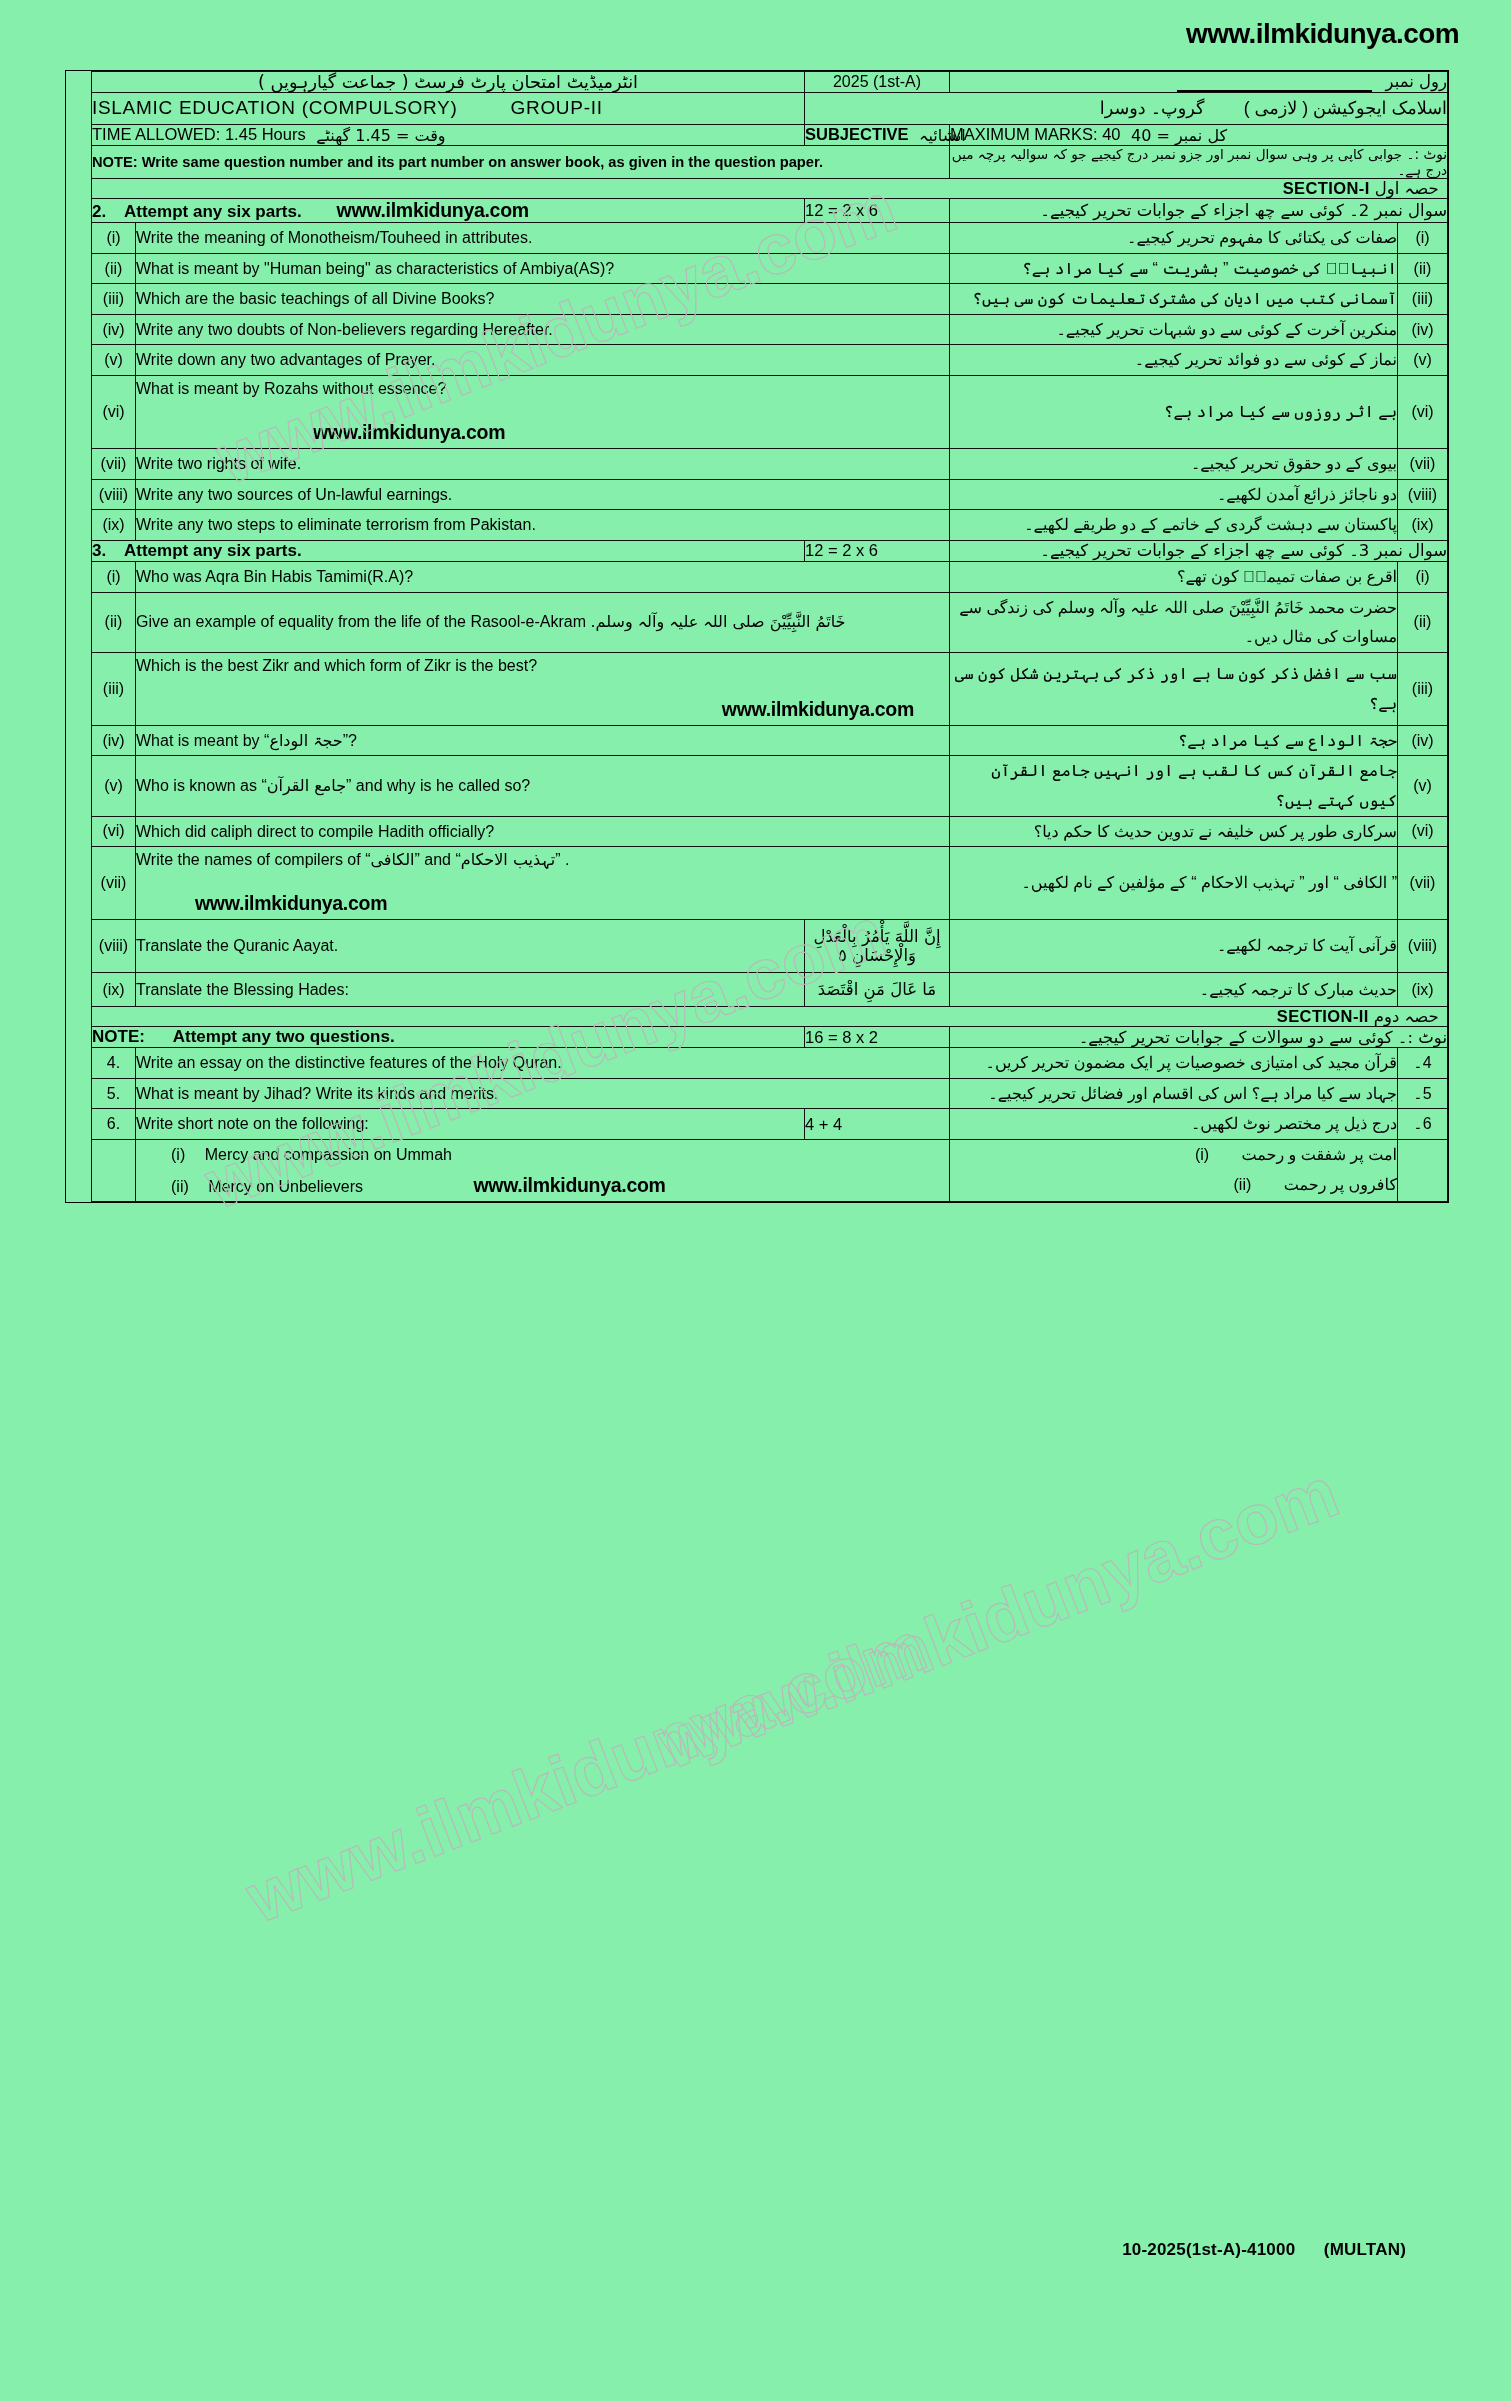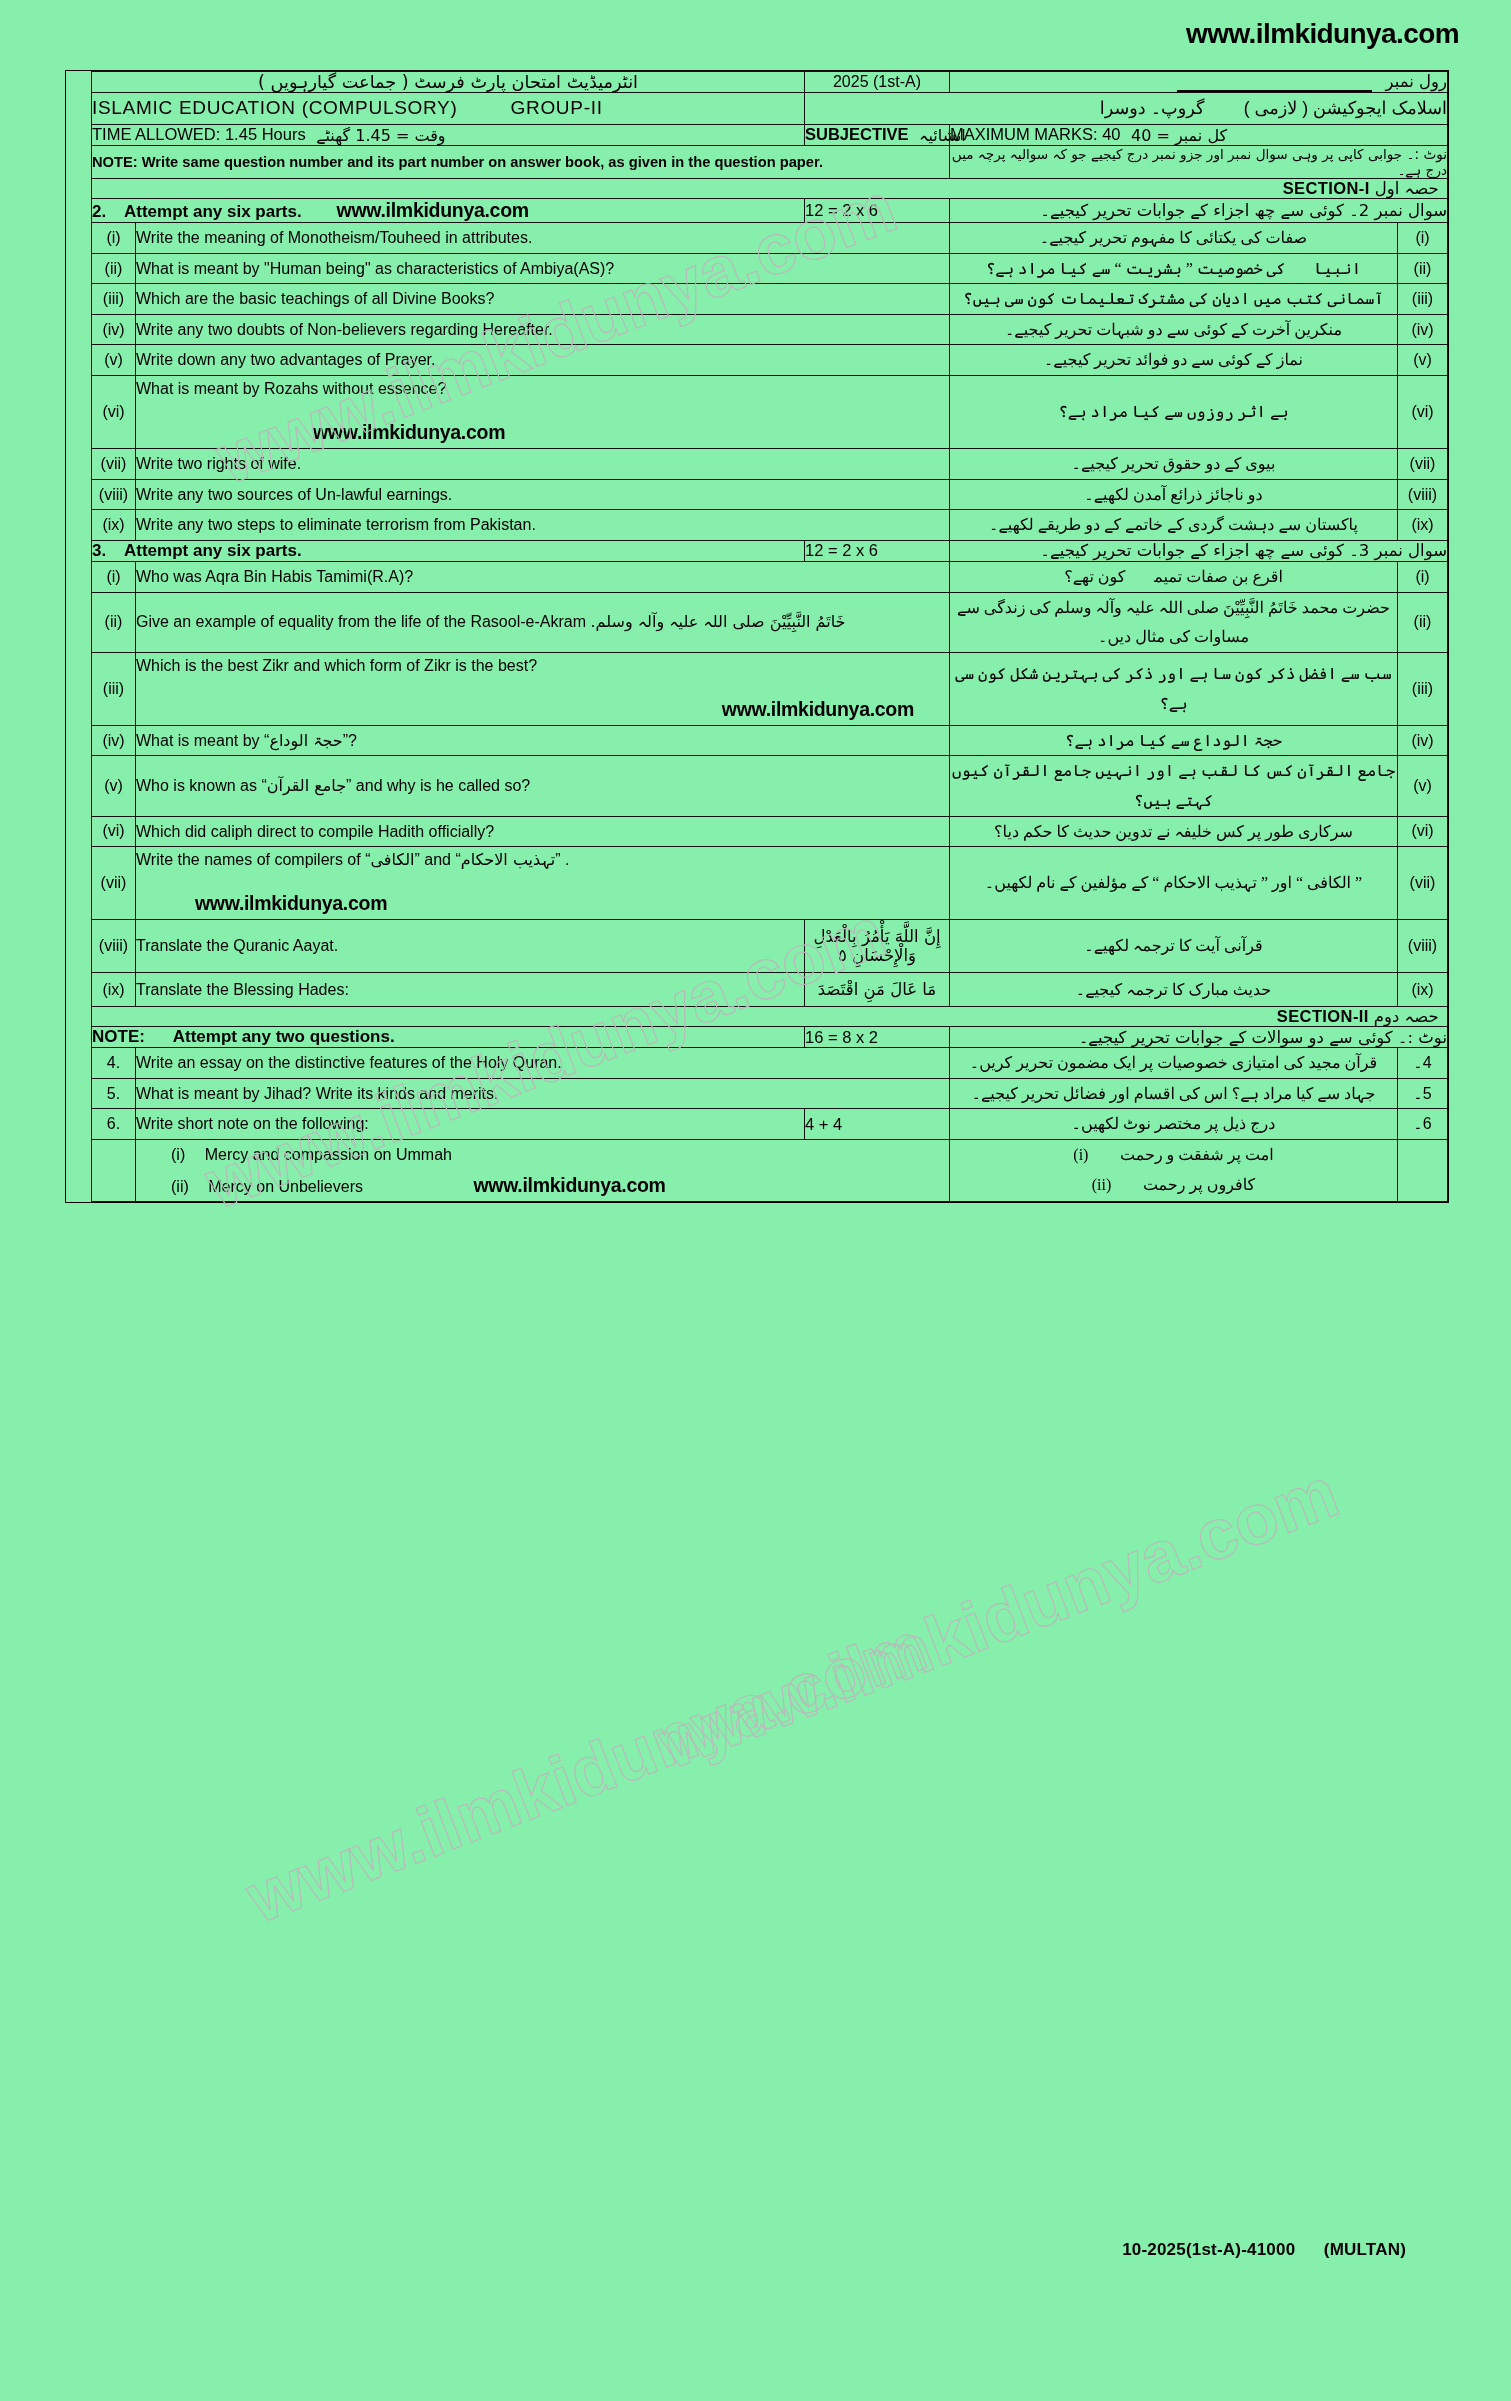--- a/index.html
+++ b/index.html
@@ -171,22 +171,22 @@
   }
   .cell-en {
     font-size: 16px;
     padding: 10.6px 4.7px 10.6px 13px;
     line-height: 1.6;
   }
   .cell-ur {
     font-size: 16px;
     padding: 10.6px 14px 10.6px 5.9px;
     direction: rtl;
-    text-align: center;
-    font-family: Liberation Serif, serif;
+    text-align: right;
+    font-family: Liberation Sans, sans-serif;
     line-height: 1.85;
     margin-top: 16px;
   }
   .inline-ar {
     font-family: "DejaVu Sans", sans-serif;
     direction: rtl;
     unicode-bidi: isolate;
     display: inline-block;
     font-size: 16px;
   }

